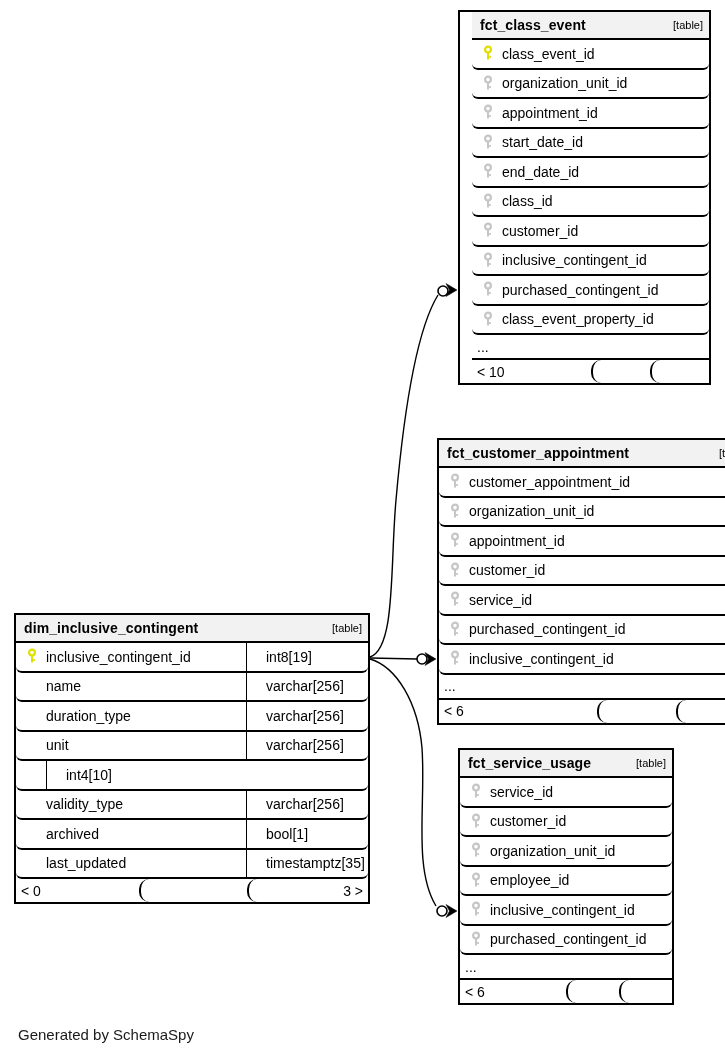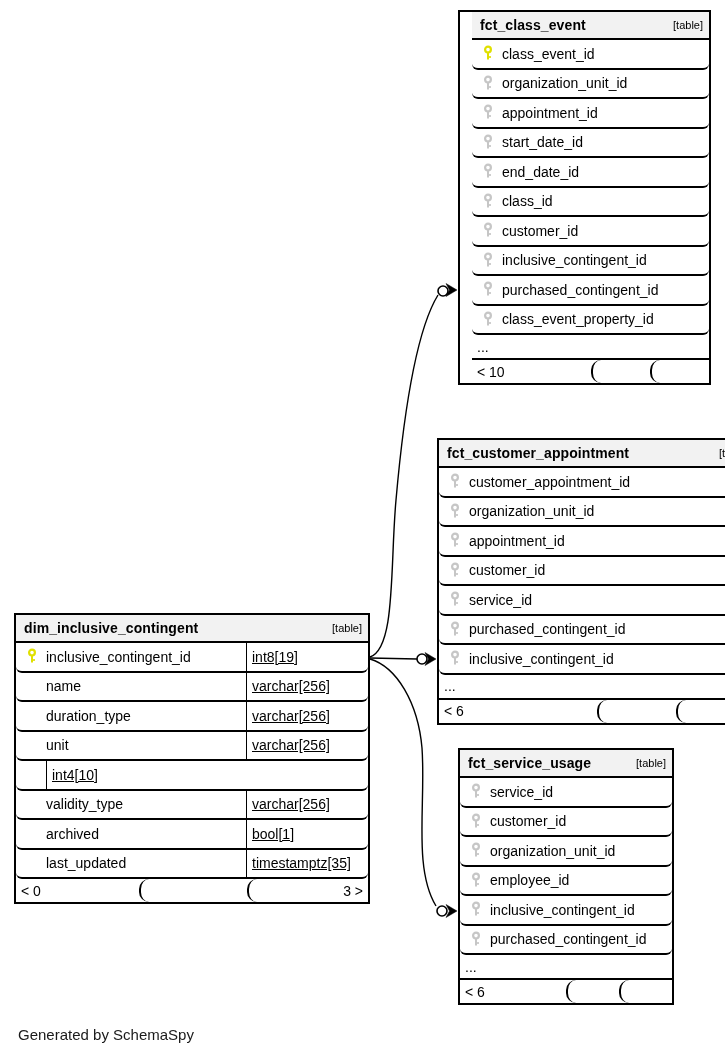--- a/index.html
+++ b/index.html
@@ -16,21 +16,21 @@
   #table-3{left:458px;top:748px;width:216px;}
   .thead{display:flex;justify-content:space-between;align-items:center;box-sizing:border-box;
          height:28px;padding:0 6px 0 8px;background:#f2f2f2;border-bottom:2px solid #000;}
   .tname{font-weight:bold;font-size:14px;letter-spacing:0.1px;}
   .ttag{font-size:11px;}
   .trow{display:flex;align-items:center;box-sizing:border-box;height:29.5px;border-bottom:2px solid #000;background:#fff;border-radius:6px;}
   .keycell{flex:0 0 30px;display:flex;align-items:center;justify-content:flex-start;padding-left:10px;box-sizing:border-box;}
   .keycell svg{display:block;}
   .cname{flex:1 1 auto;white-space:nowrap;overflow:hidden;}
   .ctype{flex:0 0 122px;align-self:stretch;display:flex;align-items:center;border-left:1px solid #000;
-         padding-left:5px;box-sizing:border-box;white-space:nowrap;text-decoration:underline;}
+         padding-left:19px;box-sizing:border-box;white-space:nowrap;}
   .erow{display:flex;align-items:center;box-sizing:border-box;height:25px;padding-left:5px;border-bottom:2px solid #000;}
   .frow{display:flex;box-sizing:border-box;height:23px;}
   .fcell{display:flex;align-items:center;box-sizing:border-box;padding:0 5px;white-space:nowrap;border-radius:10px;}
   .fcell.f0{width:50%;}
   .fcell.f1{width:25%;border-left:2px solid #000;}
   .fcell.f2{width:25%;border-left:2px solid #000;}
   #table-2 .fcell.f0{width:35%;}
   #table-2 .fcell.f1{width:30.5%;}
   #table-2 .fcell.f2{width:34.5%;justify-content:flex-end;}
   .footer-note{position:absolute;left:18px;top:1026px;font-size:15px;color:#1a1a1a;}

